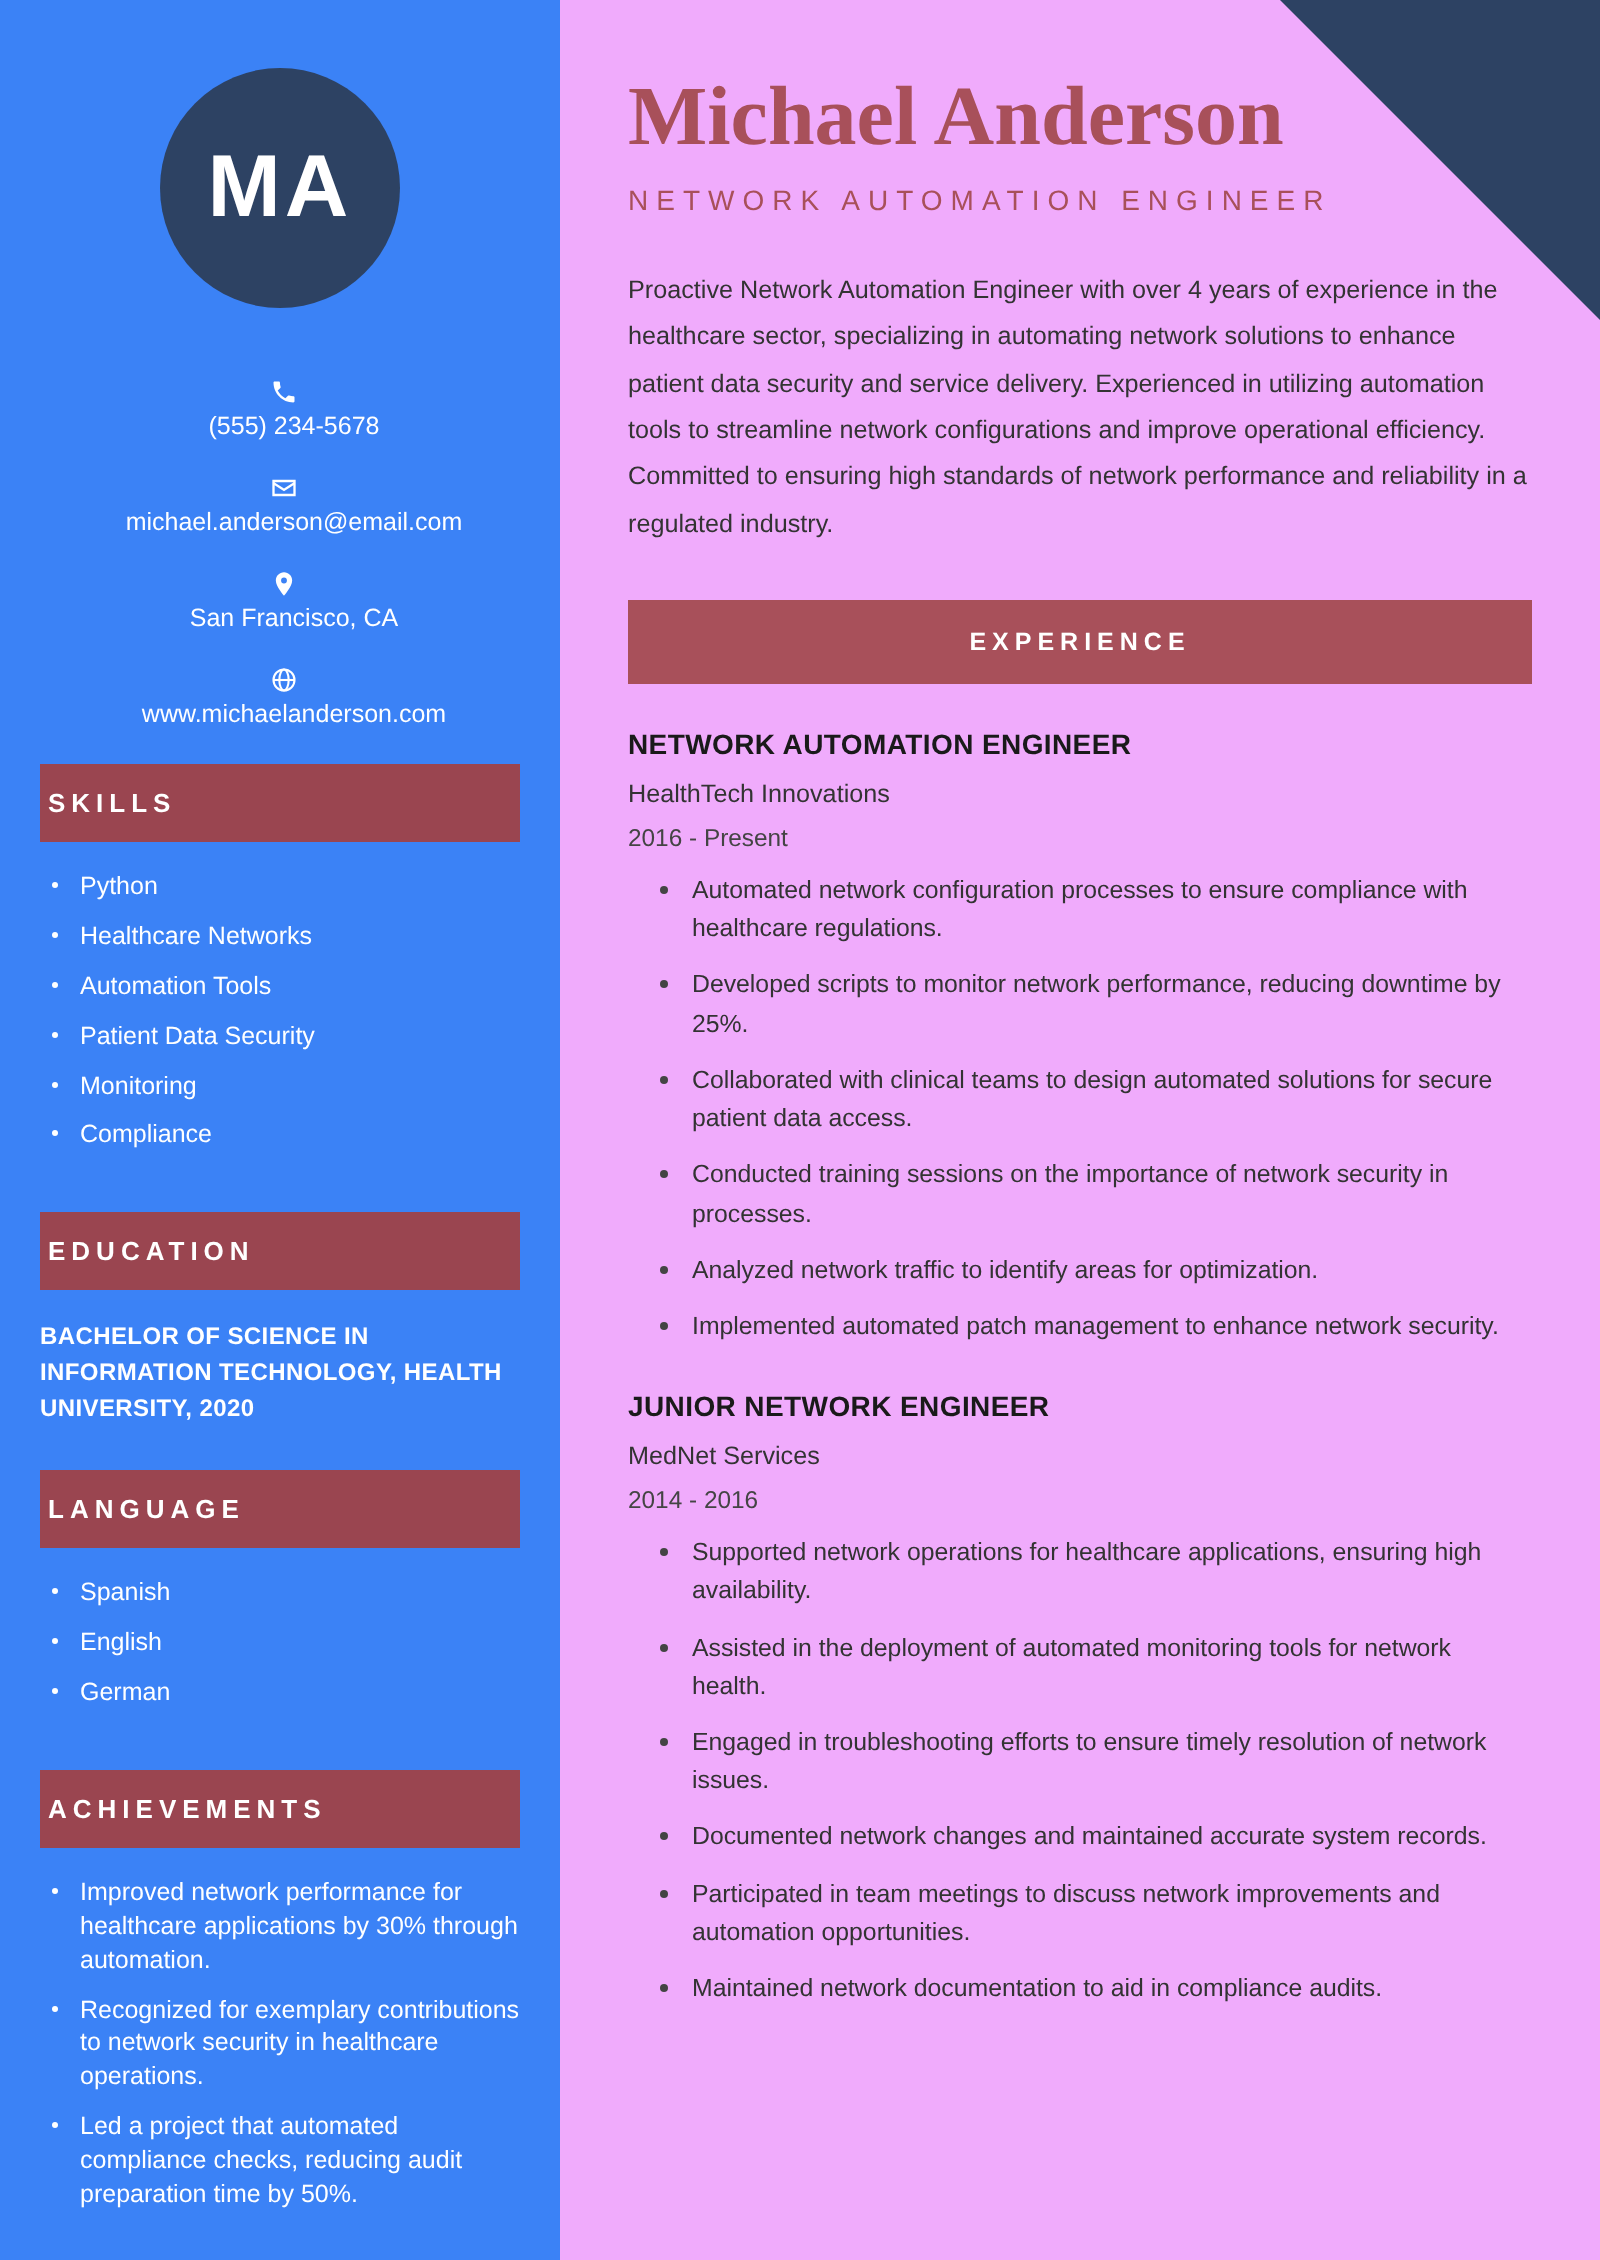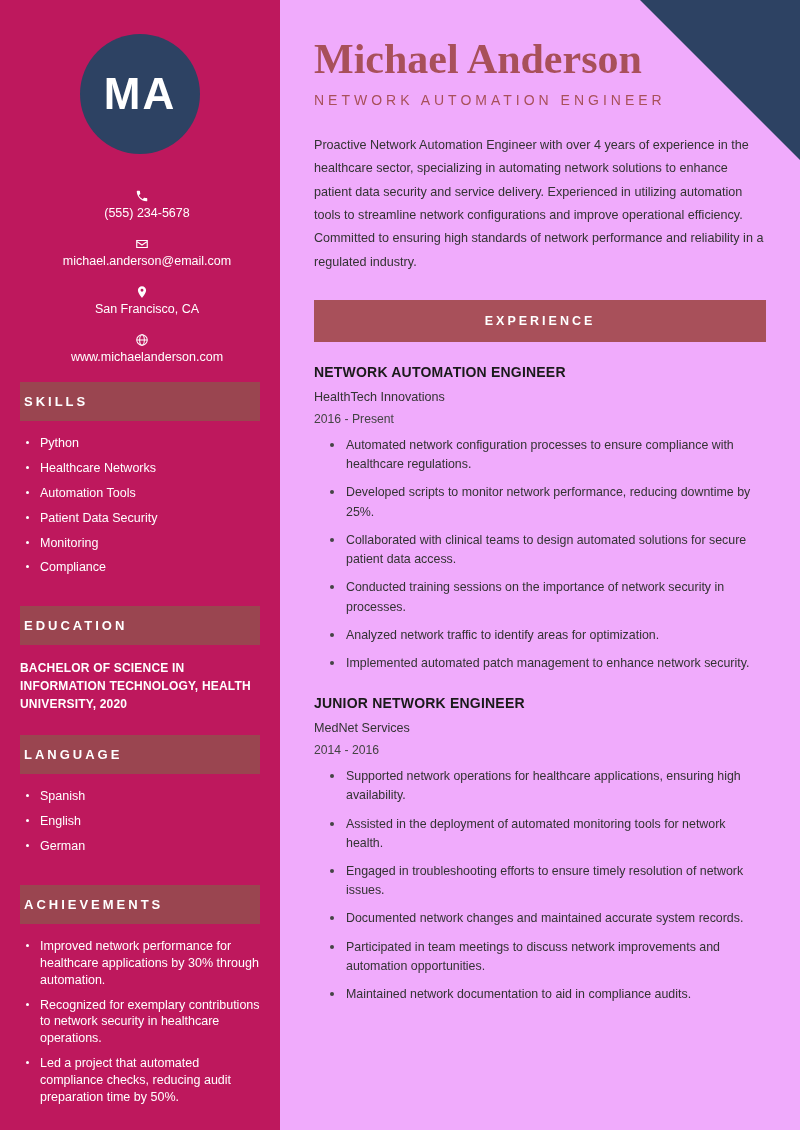--- a/index.html
+++ b/index.html
@@ -18,21 +18,21 @@
     width: 800px;
     height: 1130px;
     display: flex;
     background: #faf5dc;
     overflow: hidden;
   }
 
   
   .sidebar {
     width: 280px;
-    background: #be185d;
+    background: #3b82f6;
     color: #ffffff;
     flex: 0 0 280px;
     position: relative;
     padding: 0;
   }
   .avatar-wrap {
     display: flex;
     justify-content: center;
     padding-top: 34px;
   }

